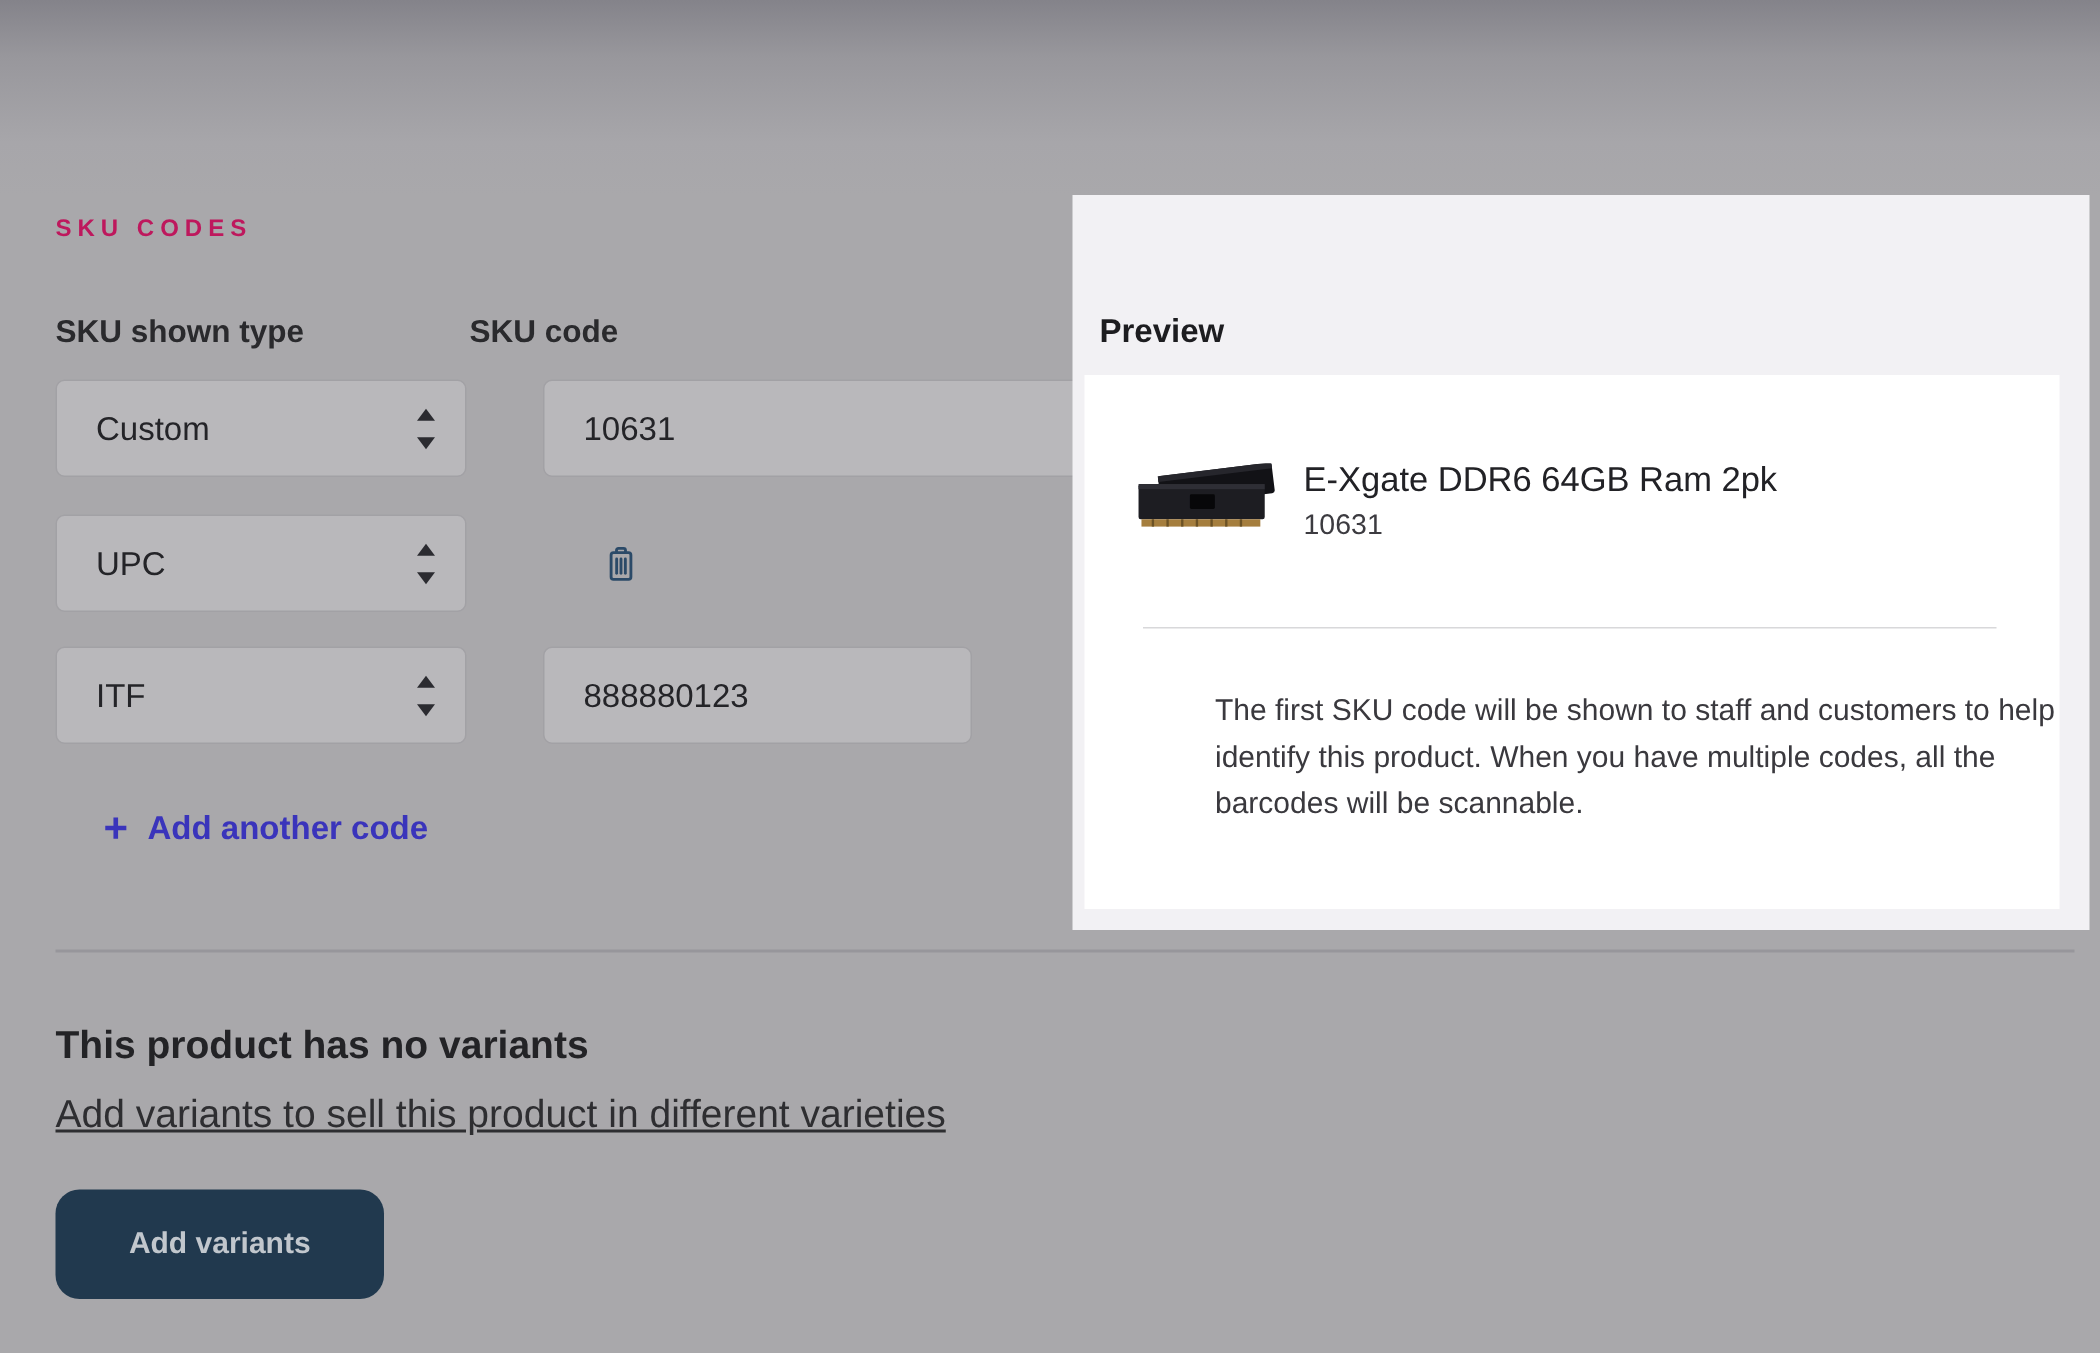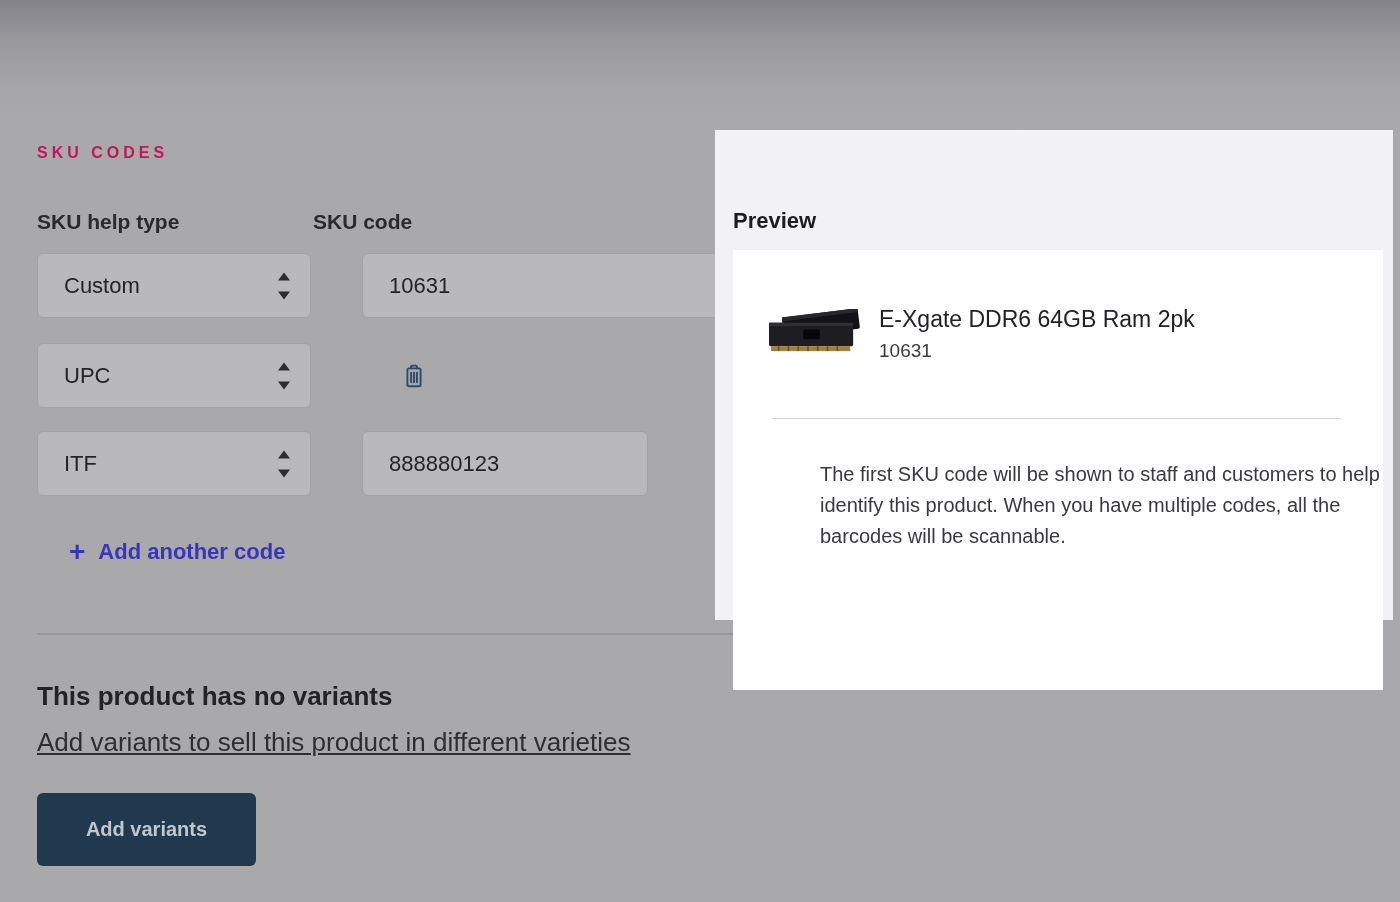--- a/index.html
+++ b/index.html
@@ -71,35 +71,35 @@
   .variants-heading{
     position:absolute; left:37px; top:681px;
     font-size:26px; font-weight:700; color:#232326;
   }
   .variants-sub{
     position:absolute; left:37px; top:727px;
     font-size:26px; color:#2e2e31;text-decoration:underline;
   }
   .add-variants-btn{
     position:absolute; left:37px; top:793px; width:219px; height:73px;
-    background:#21394e; color:#c1c7cd; border:none; border-radius:6px;
+    background:#21394e; color:#c1c7cd; border:none; border-radius:16px;
     font-family:inherit; font-size:20px; font-weight:700; cursor:pointer;
   }
 
   
   .preview-panel{
     position:absolute; left:715px; top:130px; width:678px; height:490px;
     background:#f2f1f4;
   }
   .preview-heading{
     position:absolute; left:18px; top:78px;
     font-size:22px; font-weight:700; color:#1d1d20;
   }
   .preview-card{
-    position:absolute; left:18px; top:120px; width:650px; height:440px;
+    position:absolute; left:8px; top:120px; width:650px; height:356px;
     background:#ffffff;
   }
   .product-row{
     position:absolute; left:35px; top:54px;
     display:flex; align-items:flex-start; gap:17px;
   }
   .ram-wrap{ margin-top:5px; }
   .product-title{ font-size:23px; font-weight:400; color:#222226; line-height:30px; }
   .product-sku{ font-size:19px; color:#3c3b40; margin-top:6px; }
   .card-divider{
@@ -110,21 +110,21 @@
     position:absolute; left:39px; top:209px; width:578px;
     font-size:20px; line-height:31px; color:#3a393e;margin-left:48px;
   }
 </style>
 </head>
 <body>
 
 <h1 class="sku-heading">SKU CODES</h1>
 
 <div class="col-headers">
-  <span>SKU help type</span>
+  <span>SKU shown type</span>
   <span class="col-header-code">SKU code</span>
 </div>
 
 <div class="sku-row row-0">
   <div class="type-select">
     <span>Custom</span>
     <span class="select-arrows">
       <i class="tri-up"></i>
       <i class="tri-down"></i>
     </span>

